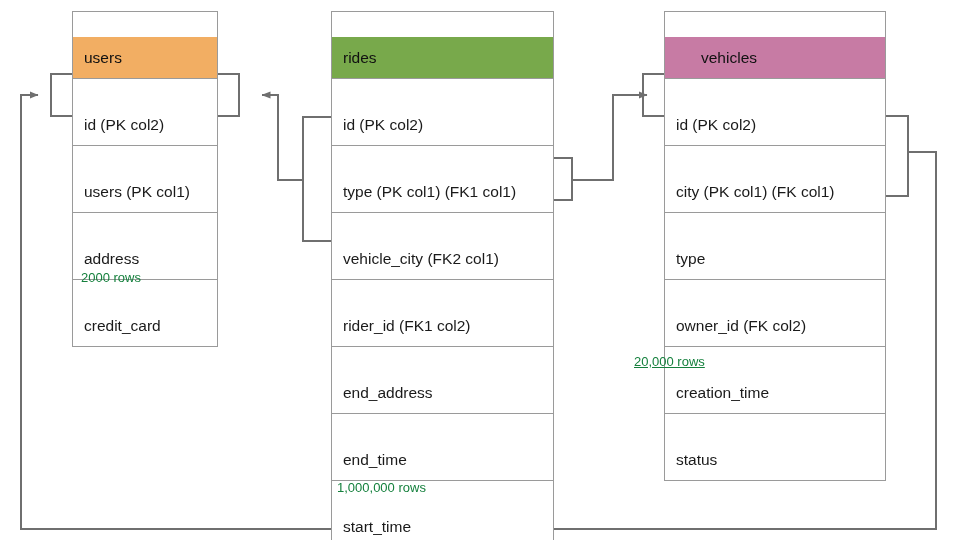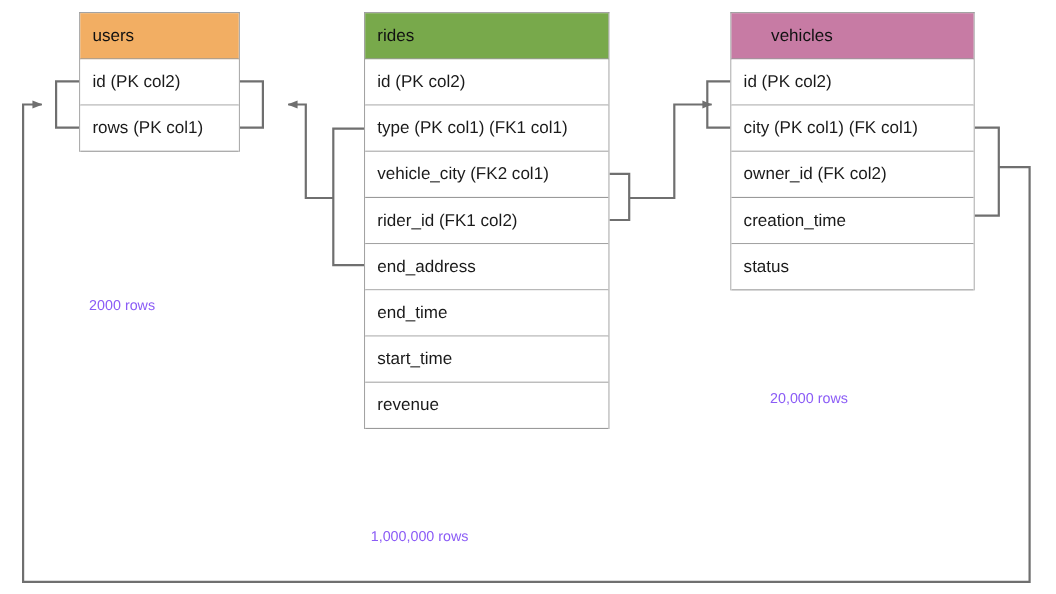--- a/index.html
+++ b/index.html
@@ -40,38 +40,39 @@
     box-sizing: border-box;
     border-bottom: 1px solid #9a9a9a;
     height: 42px;
     line-height: 42px;
     padding-left: 11px;
     font-size: 15.5px;
     color: #1a1a1a;
     white-space: nowrap;
     overflow: hidden;
     background: #ffffff;
+    margin-top: 25px;
   }
   .entity .row.header {
     font-size: 15.5px;
     color: #111111;
   }
   .rowcount {
     position: absolute;
     font-size: 13px;
-    color: #8b5cf6;
+    color: #15803d;
     white-space: nowrap;
   }
   
   #entity-users      { left: 72px;  top: 11px; width: 146px; }
   #entity-rides      { left: 331px; top: 11px; width: 223px; }
   #entity-vehicles   { left: 664px; top: 11px; width: 222px; }
   #rowcount-users    { left: 81px;  top: 270px; }
   #rowcount-rides    { left: 337px; top: 480px; }
-  #rowcount-vehicles { left: 700px; top: 354px; }
+  #rowcount-vehicles { left: 634px; top: 354px; text-decoration: underline; }
 </style>
 </head>
 <body>
 
 <div id="canvas">
 
   <svg id="wires" viewBox="0 0 960 540" width="960" height="540">
     <defs>
       <marker id="arrowhead" markerWidth="9" markerHeight="8" refX="8.5" refY="4" orient="auto" markerUnits="userSpaceOnUse">
         <path d="M0,0.4 L9,4 L0,7.6 z" fill="#6f6f6f"></path>
@@ -92,40 +93,43 @@
       <path d="M664,74 L643,74 L643,116 L664,116"></path>
 
       <path d="M886,116 L908,116 L908,196 L886,196"></path>
       <path d="M908,152 L936,152 L936,529 L21,529 L21,95 L38,95" marker-end="url(#arrowhead)"></path>
     </g>
   </svg>
 
   <div class="entity" id="entity-users">
     <div class="row header" style="background-color: rgb(242, 174, 99);">users</div>
     <div class="row">id (PK col2)</div>
-    <div class="row">rows (PK col1)</div>
+    <div class="row">users (PK col1)</div>
+    <div class="row">address</div>
+    <div class="row">credit_card</div>
   </div>
   <div class="rowcount" id="rowcount-users">2000 rows</div>
 
   <div class="entity" id="entity-rides">
     <div class="row header" style="background-color: rgb(120, 169, 75);">rides</div>
     <div class="row">id (PK col2)</div>
     <div class="row">type (PK col1) (FK1 col1)</div>
     <div class="row">vehicle_city (FK2 col1)</div>
     <div class="row">rider_id (FK1 col2)</div>
     <div class="row">end_address</div>
     <div class="row">end_time</div>
     <div class="row">start_time</div>
     <div class="row">revenue</div>
   </div>
   <div class="rowcount" id="rowcount-rides">1,000,000 rows</div>
 
   <div class="entity" id="entity-vehicles">
     <div class="row header" style="background-color: rgb(199, 123, 164); padding-left: 36px;">vehicles</div>
     <div class="row">id (PK col2)</div>
     <div class="row">city (PK col1) (FK col1)</div>
+    <div class="row">type</div>
     <div class="row">owner_id (FK col2)</div>
     <div class="row">creation_time</div>
     <div class="row">status</div>
   </div>
   <div class="rowcount" id="rowcount-vehicles">20,000 rows</div>
 
 </div>
 
 </body></html>

